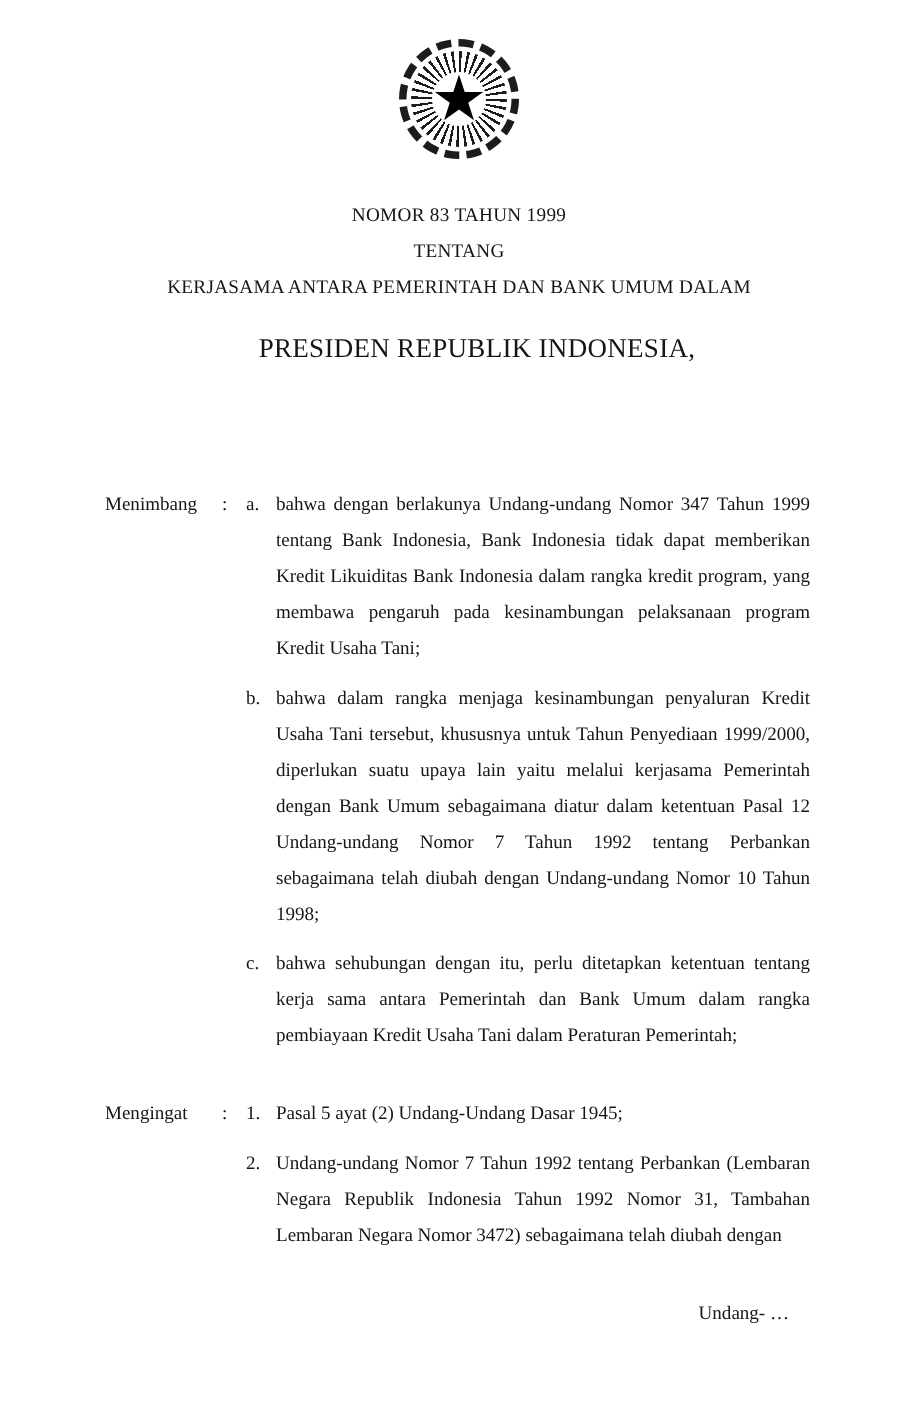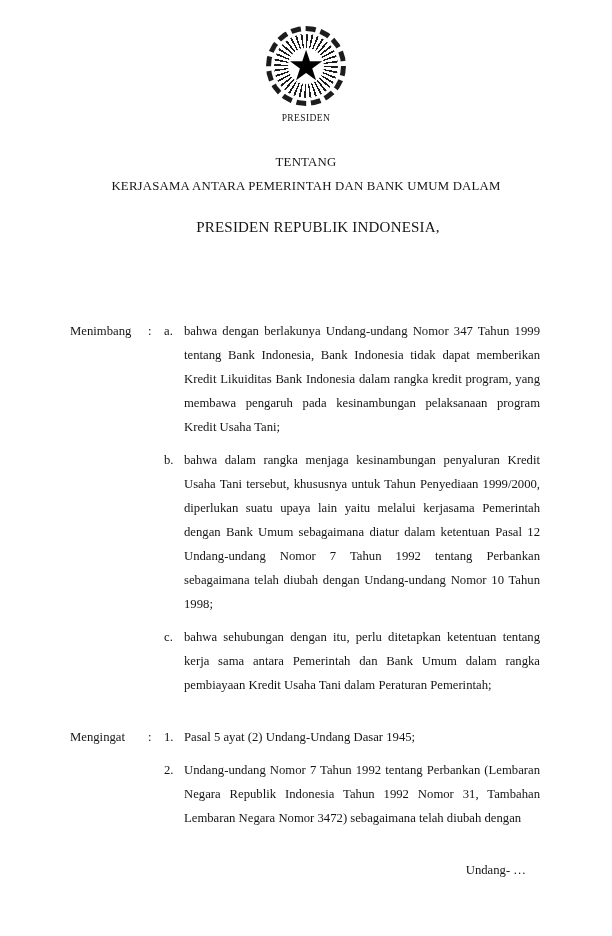--- a/index.html
+++ b/index.html
@@ -56,21 +56,21 @@
   .title-block {
     margin-top: 25px;
     text-align: center;
     font-size: 12.8px;
     letter-spacing: 0.2px;
   }
   .title-line { line-height: 24px; }
   .salutation {
     margin-top: 17px;
     text-align: center;
-    font-size: 15px;
+    font-size: 18px;
     letter-spacing: 0.2px;
     line-height: 24px;
     padding-left: 24px;
   }
 
   
   .doc-body {
     margin: 80px 72px 0 70px;
     font-size: 12.7px;
   }
@@ -110,25 +110,25 @@
 <div class="page">
 
   <div class="emblem-wrap">
     <div class="emblem">
       <div class="emblem-rays"></div>
       <div class="emblem-core"></div>
       <div class="emblem-wreath"></div>
       <div class="emblem-star">★</div>
     </div>
     <div class="org-name">
-      <div>PRESIDEN</div>
     </div>
   </div>
 
   <div class="title-block">
+    <div class="title-line">NOMOR 83 TAHUN 1999</div>
     <div class="title-line">TENTANG</div>
     <div class="title-line">KERJASAMA ANTARA PEMERINTAH DAN BANK UMUM DALAM</div>
   </div>
 
   <div class="salutation">PRESIDEN REPUBLIK INDONESIA,</div>
 
   <div class="doc-body">
 
     <div class="section">
       <div class="section-label">Menimbang</div>

